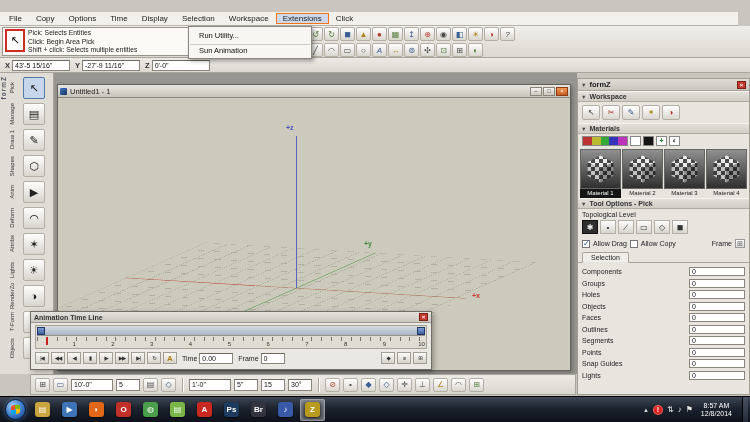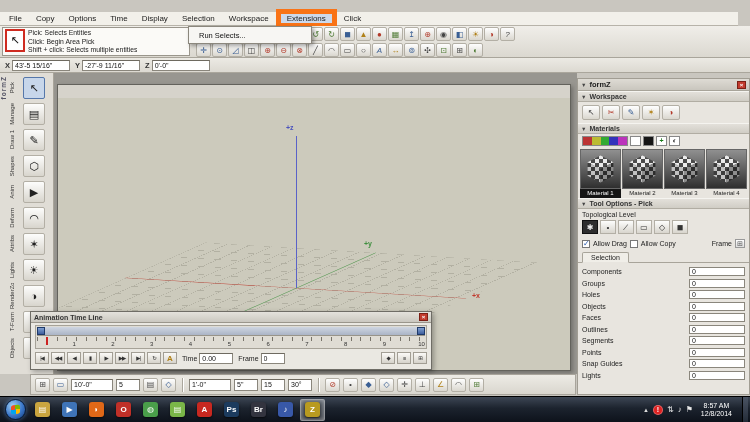--- a/index.html
+++ b/index.html
@@ -11,21 +11,21 @@
   
   .titlebar{position:absolute;top:0;left:0;right:0;height:12px;
     background:linear-gradient(#fbfaf8,#d9d6cf);border-bottom:1px solid #9b978e;
     display:flex;align-items:center;gap:3px;padding:0 3px;font-size:7.5px;font-weight:bold;color:#333}
   .app-ico{width:7px;height:7px;background:linear-gradient(135deg,#c33 0 50%,#36c 50%);border-radius:1px}
 
   
   .menubar{position:absolute;top:12px;left:0;right:12px;height:14px;background:#f2f0ea;
     border-bottom:1px solid #b7b3a9;display:flex;align-items:center;padding-left:2px;font-size:8px}
   .menu-top{padding:0 6px;display:flex;align-items:center;cursor:default;border:1px solid transparent}
-  .menu-top[data-active="true"]{background:#cdd9eb;border:5px solid #f97316}
+  .menu-top[data-active="true"]{background:#cdd9eb;border:1px solid #f97316}
 
   
   .toolstrip{position:absolute;top:26px;left:0;right:0;height:32px;
     background:linear-gradient(#f0eee9,#dbd8d0);border-bottom:1px solid #a9a59b}
   .tb-row{position:absolute;left:196px;display:flex;gap:1px;align-items:center}
   .tb-row.r1{top:1px}.tb-row.r2{top:17px}
   .tbi{width:15px;height:14px;border:1px solid #b3afa5;border-radius:2px;
     background:linear-gradient(#fefefe,#dad7cf);display:flex;align-items:center;justify-content:center;font-size:8px}
   [data-tone="red"]{color:#b23a2a}[data-tone="blue"]{color:#3a5f94}
   [data-tone="green"]{color:#4d7a33}[data-tone="amber"]{color:#b08018}[data-tone="gray"]{color:#444}
@@ -433,20 +433,29 @@
       <div class="pal-row">
         <span class="pal-label">Objects</span>
         <span class="pal-btn" data-active="false">
           <i>◼</i>
         </span>
       </div>
   </div>
 
   <div class="mdi">
     <div class="vp-window">
+      <div class="vp-title">
+        <span class="vp-ico"></span>
+        <span>Untitled1 - 1</span>
+        <span class="vp-btns">
+          <span class="vp-btn">–</span>
+          <span class="vp-btn">□</span>
+          <span class="vp-btn close">×</span>
+        </span>
+      </div>
       <div class="vp-canvas">
         <div class="grid-plane">
           <div class="axis-x"></div>
           <div class="axis-y"></div>
         </div>
         <div class="axis-z"></div>
         <span class="ax-label ax-z-lab">+z</span>
         <span class="ax-label ax-x-lab">+x</span>
         <span class="ax-label ax-y-lab">+y</span>
       </div>
@@ -709,21 +718,25 @@
       <span class="tbi" data-tone="gray">
         <i>◠</i>
       </span>
       <span class="tbi" data-tone="green">
         <i>⊞</i>
       </span>
   </div>
 
   <div class="ext-menu">
       <div class="menu-item" data-enabled="true" data-sep="false">
-        <span>Run Selects...</span>
+        <span>Run Utility...</span>
+        <span class="mi-sub" data-sub="false"></span>
+      </div>
+      <div class="menu-item" data-enabled="true" data-sep="true">
+        <span>Sun Animation</span>
         <span class="mi-sub" data-sub="false"></span>
       </div>
   </div>
 
   <div class="taskbar">
     <div class="orb">
       <span class="orb-flag"></span>
     </div>
     <div class="tb-app" data-active="false">
         <span class="tb-chip" style="background: rgb(202, 165, 63);">▤</span>

